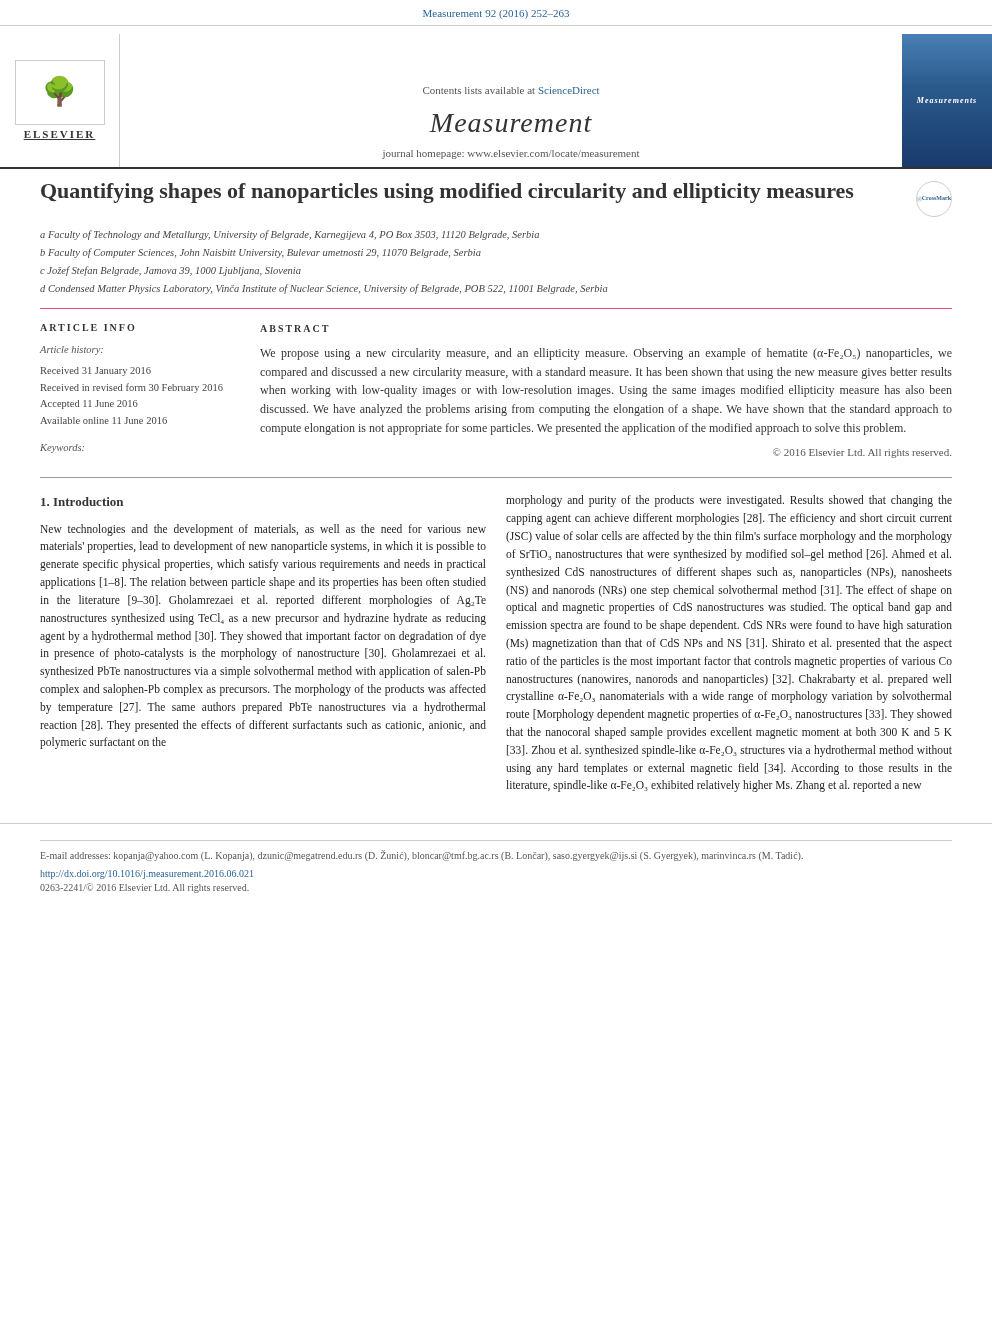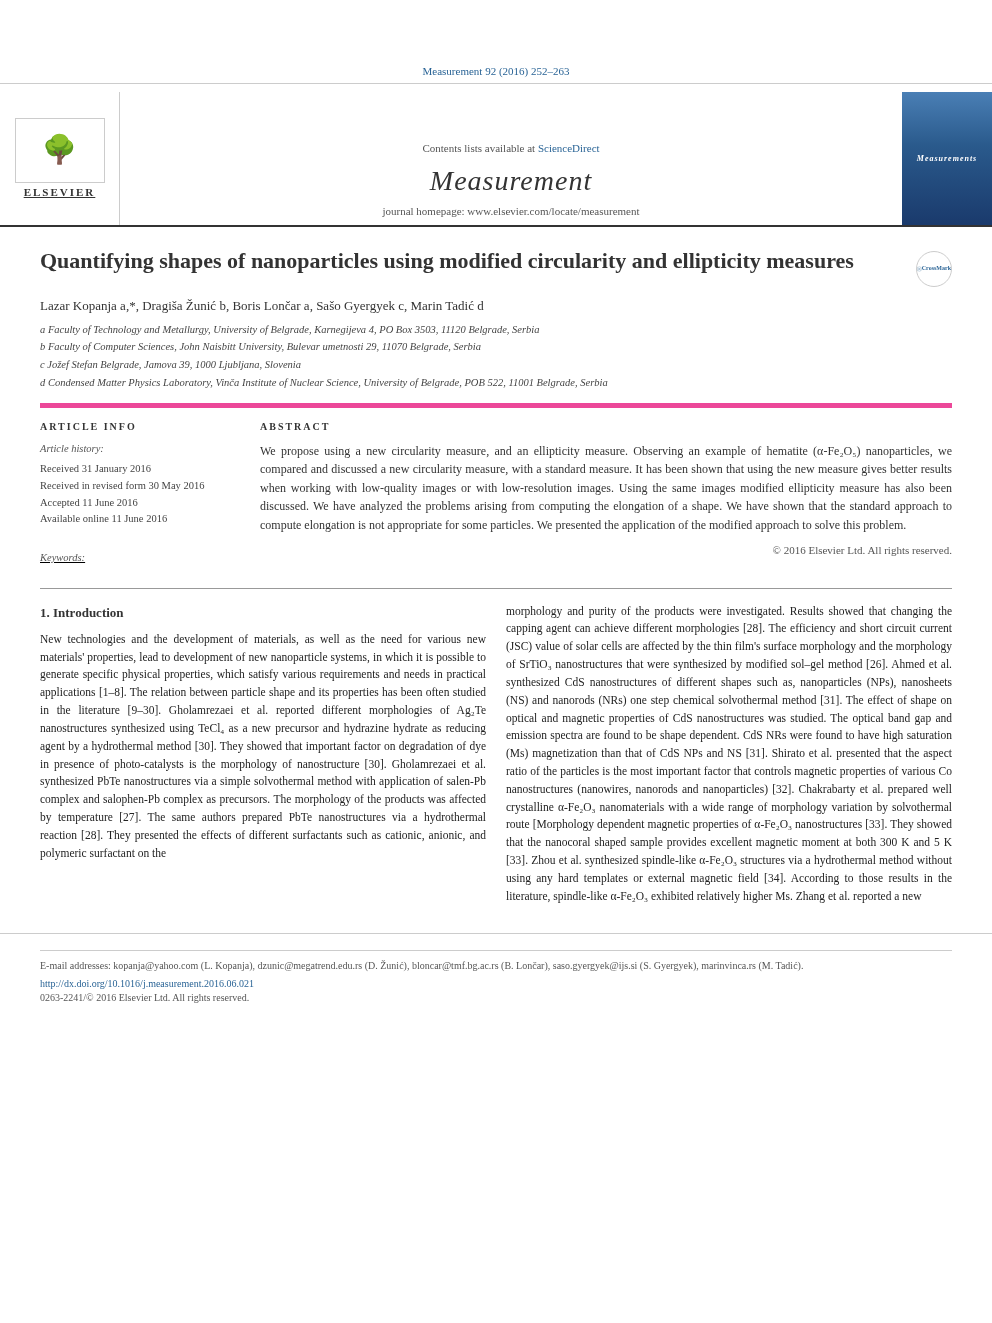--- a/index.html
+++ b/index.html
@@ -9,25 +9,24 @@
       color: #000;
       width: 992px;
       min-height: 1323px;
       font-size: 13px;
       line-height: 1.4;
     }
 
     
     .journal-top-bar {
       text-align: center;
-      padding: 16px 0 4px;
+      padding: 6px 0 4px;
       font-size: 11px;
       color: #2a6496;
       border-bottom: 1px solid #ccc;
-      margin-top: 48px;
     }
 
     .journal-header {
       display: flex;
       align-items: stretch;
       border-bottom: 2px solid #333;
       padding: 8px 0 0;
     }
 
     .journal-logo {
@@ -122,21 +121,21 @@
       font-size: 8px;
       color: #fff;
       text-align: center;
       font-style: italic;
       font-weight: bold;
       letter-spacing: 1px;
     }
 
     
     .article-container {
-      padding: 20px 40px 20px;
+      padding: 8px 40px 20px;
     }
 
     .article-title {
       font-size: 22px;
       font-weight: bold;
       color: #333;
       line-height: 1.3;
       margin-bottom: 10px;
     }
 
@@ -175,23 +174,24 @@
     }
 
     .affiliations p {
       margin-bottom: 2px;
     }
 
     
     .article-info-row {
       display: flex;
       gap: 20px;
-      border-top: 5px solid #ec4899;
+      border-top: 1px solid #ec4899;
       padding-top: 12px;
       margin-bottom: 16px;
+      align-items: center;
     }
 
     .article-info-col {
       width: 200px;
       min-width: 200px;
     }
 
     .abstract-col {
       flex: 1;
     }
@@ -212,22 +212,21 @@
       margin-bottom: 6px;
     }
 
     .history-item {
       font-size: 10.5px;
       color: #444;
       margin-bottom: 2px;
     }
 
     .keywords-section {
-      margin-top: 24px;
-      text-decoration: underline;
+      margin-top: 12px;
     }
 
     .keywords-list {
       font-size: 10.5px;
       color: #444;
       line-height: 1.6;
     }
 
     .abstract-text {
       font-size: 12px;
@@ -342,39 +341,36 @@
         <svg width="30" height="30" viewBox="0 0 30 30">
           <circle cx="15" cy="15" r="14" fill="none" stroke="#2a6496" stroke-width="1.5"></circle>
           <line x1="8" y1="8" x2="22" y2="22" stroke="#2a6496" stroke-width="2.5"></line>
           <line x1="22" y1="8" x2="8" y2="22" stroke="#2a6496" stroke-width="2.5"></line>
         </svg>
         <div style="font-size:6px; color:#2a6496; text-align:center; margin-top:-2px;">CrossMark</div>
       </div>
     </div>
   </div>
 
-  <div class="authors-line">
-    <span>Lazar Kopanja a,*, Dragiša Žunić b, Boris Lončar a, Sašo Gyergyek c, Marin Tadić d</span>
-  </div>
 
   <div class="affiliations">
     <p>a Faculty of Technology and Metallurgy, University of Belgrade, Karnegijeva 4, PO Box 3503, 11120 Belgrade, Serbia</p>
     <p>b Faculty of Computer Sciences, John Naisbitt University, Bulevar umetnosti 29, 11070 Belgrade, Serbia</p>
     <p>c Jožef Stefan Belgrade, Jamova 39, 1000 Ljubljana, Slovenia</p>
     <p>d Condensed Matter Physics Laboratory, Vinča Institute of Nuclear Science, University of Belgrade, POB 522, 11001 Belgrade, Serbia</p>
   </div>
 
   <div class="article-info-row">
 
     <div class="article-info-col">
       <div class="section-heading-small">ARTICLE INFO</div>
 
       <div class="article-history-label">Article history:</div>
       <div class="history-item">Received 31 January 2016</div>
-      <div class="history-item">Received in revised form 30 May 2016</div>
+      <div class="history-item">Received in revised form 30 February 2016</div>
       <div class="history-item">Accepted 11 June 2016</div>
       <div class="history-item">Available online 11 June 2016</div>
 
       <div class="keywords-section">
         <div class="article-history-label">Keywords:</div>
       </div>
     </div>
 
     <div class="abstract-col">
       <div class="section-heading-small">ABSTRACT</div>

